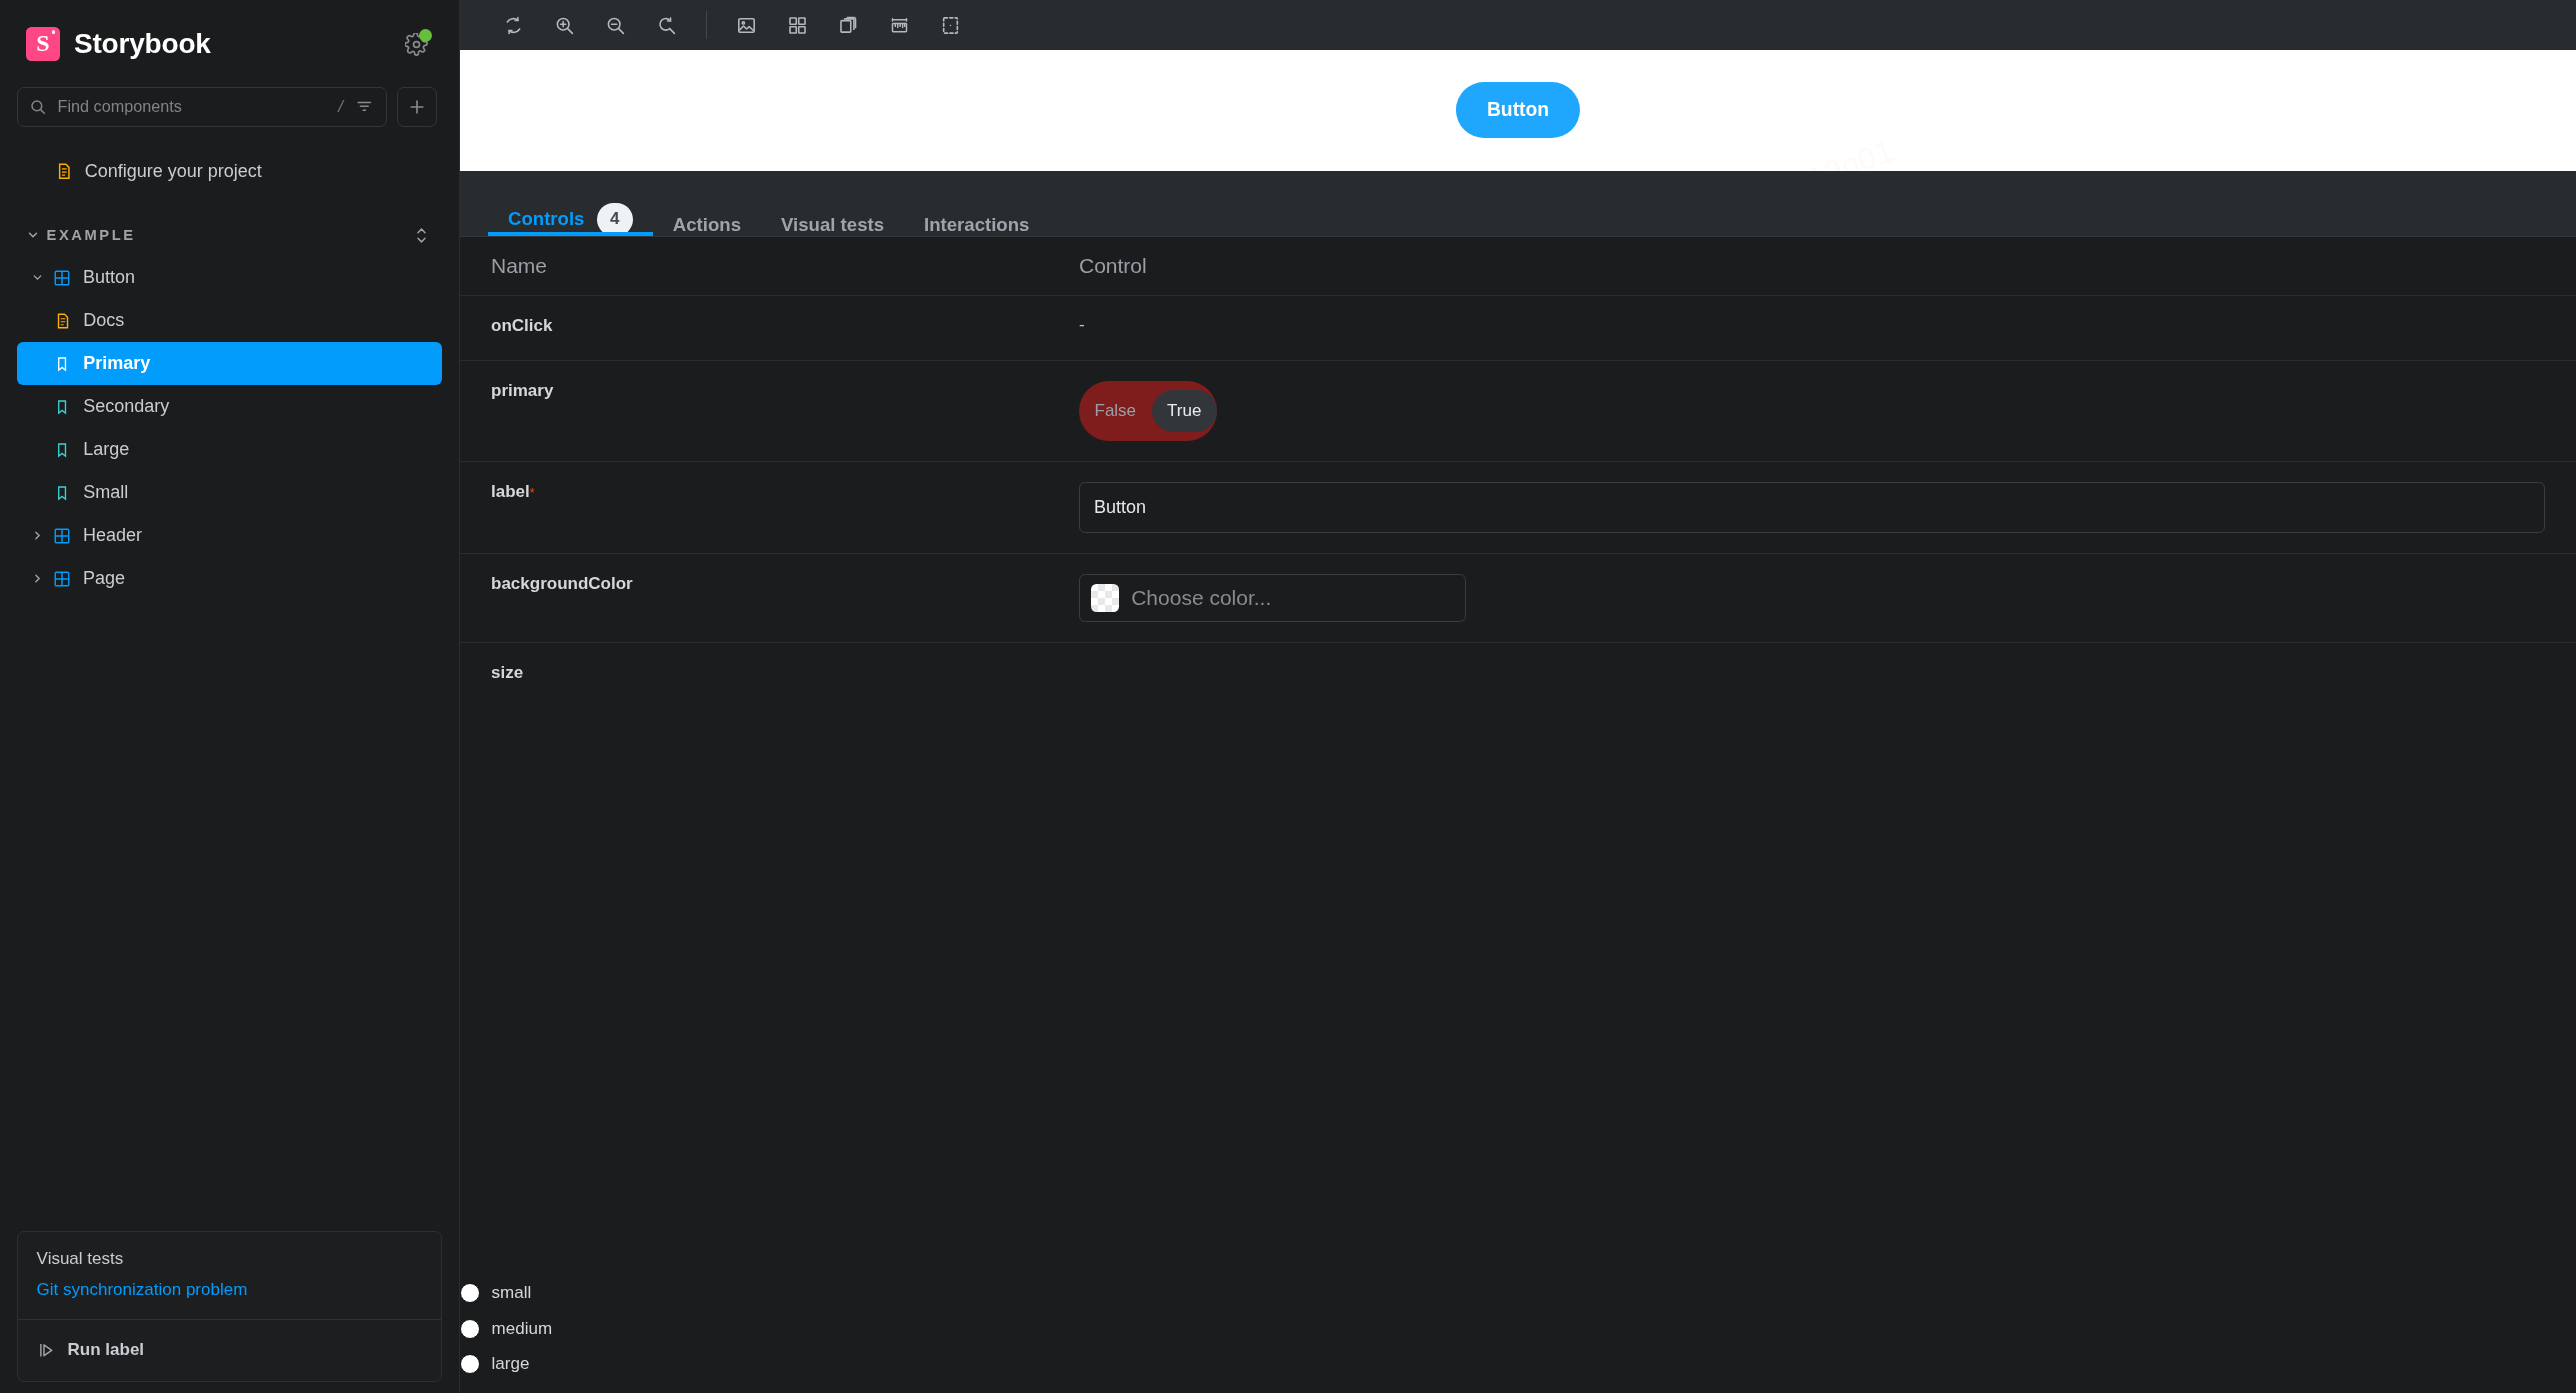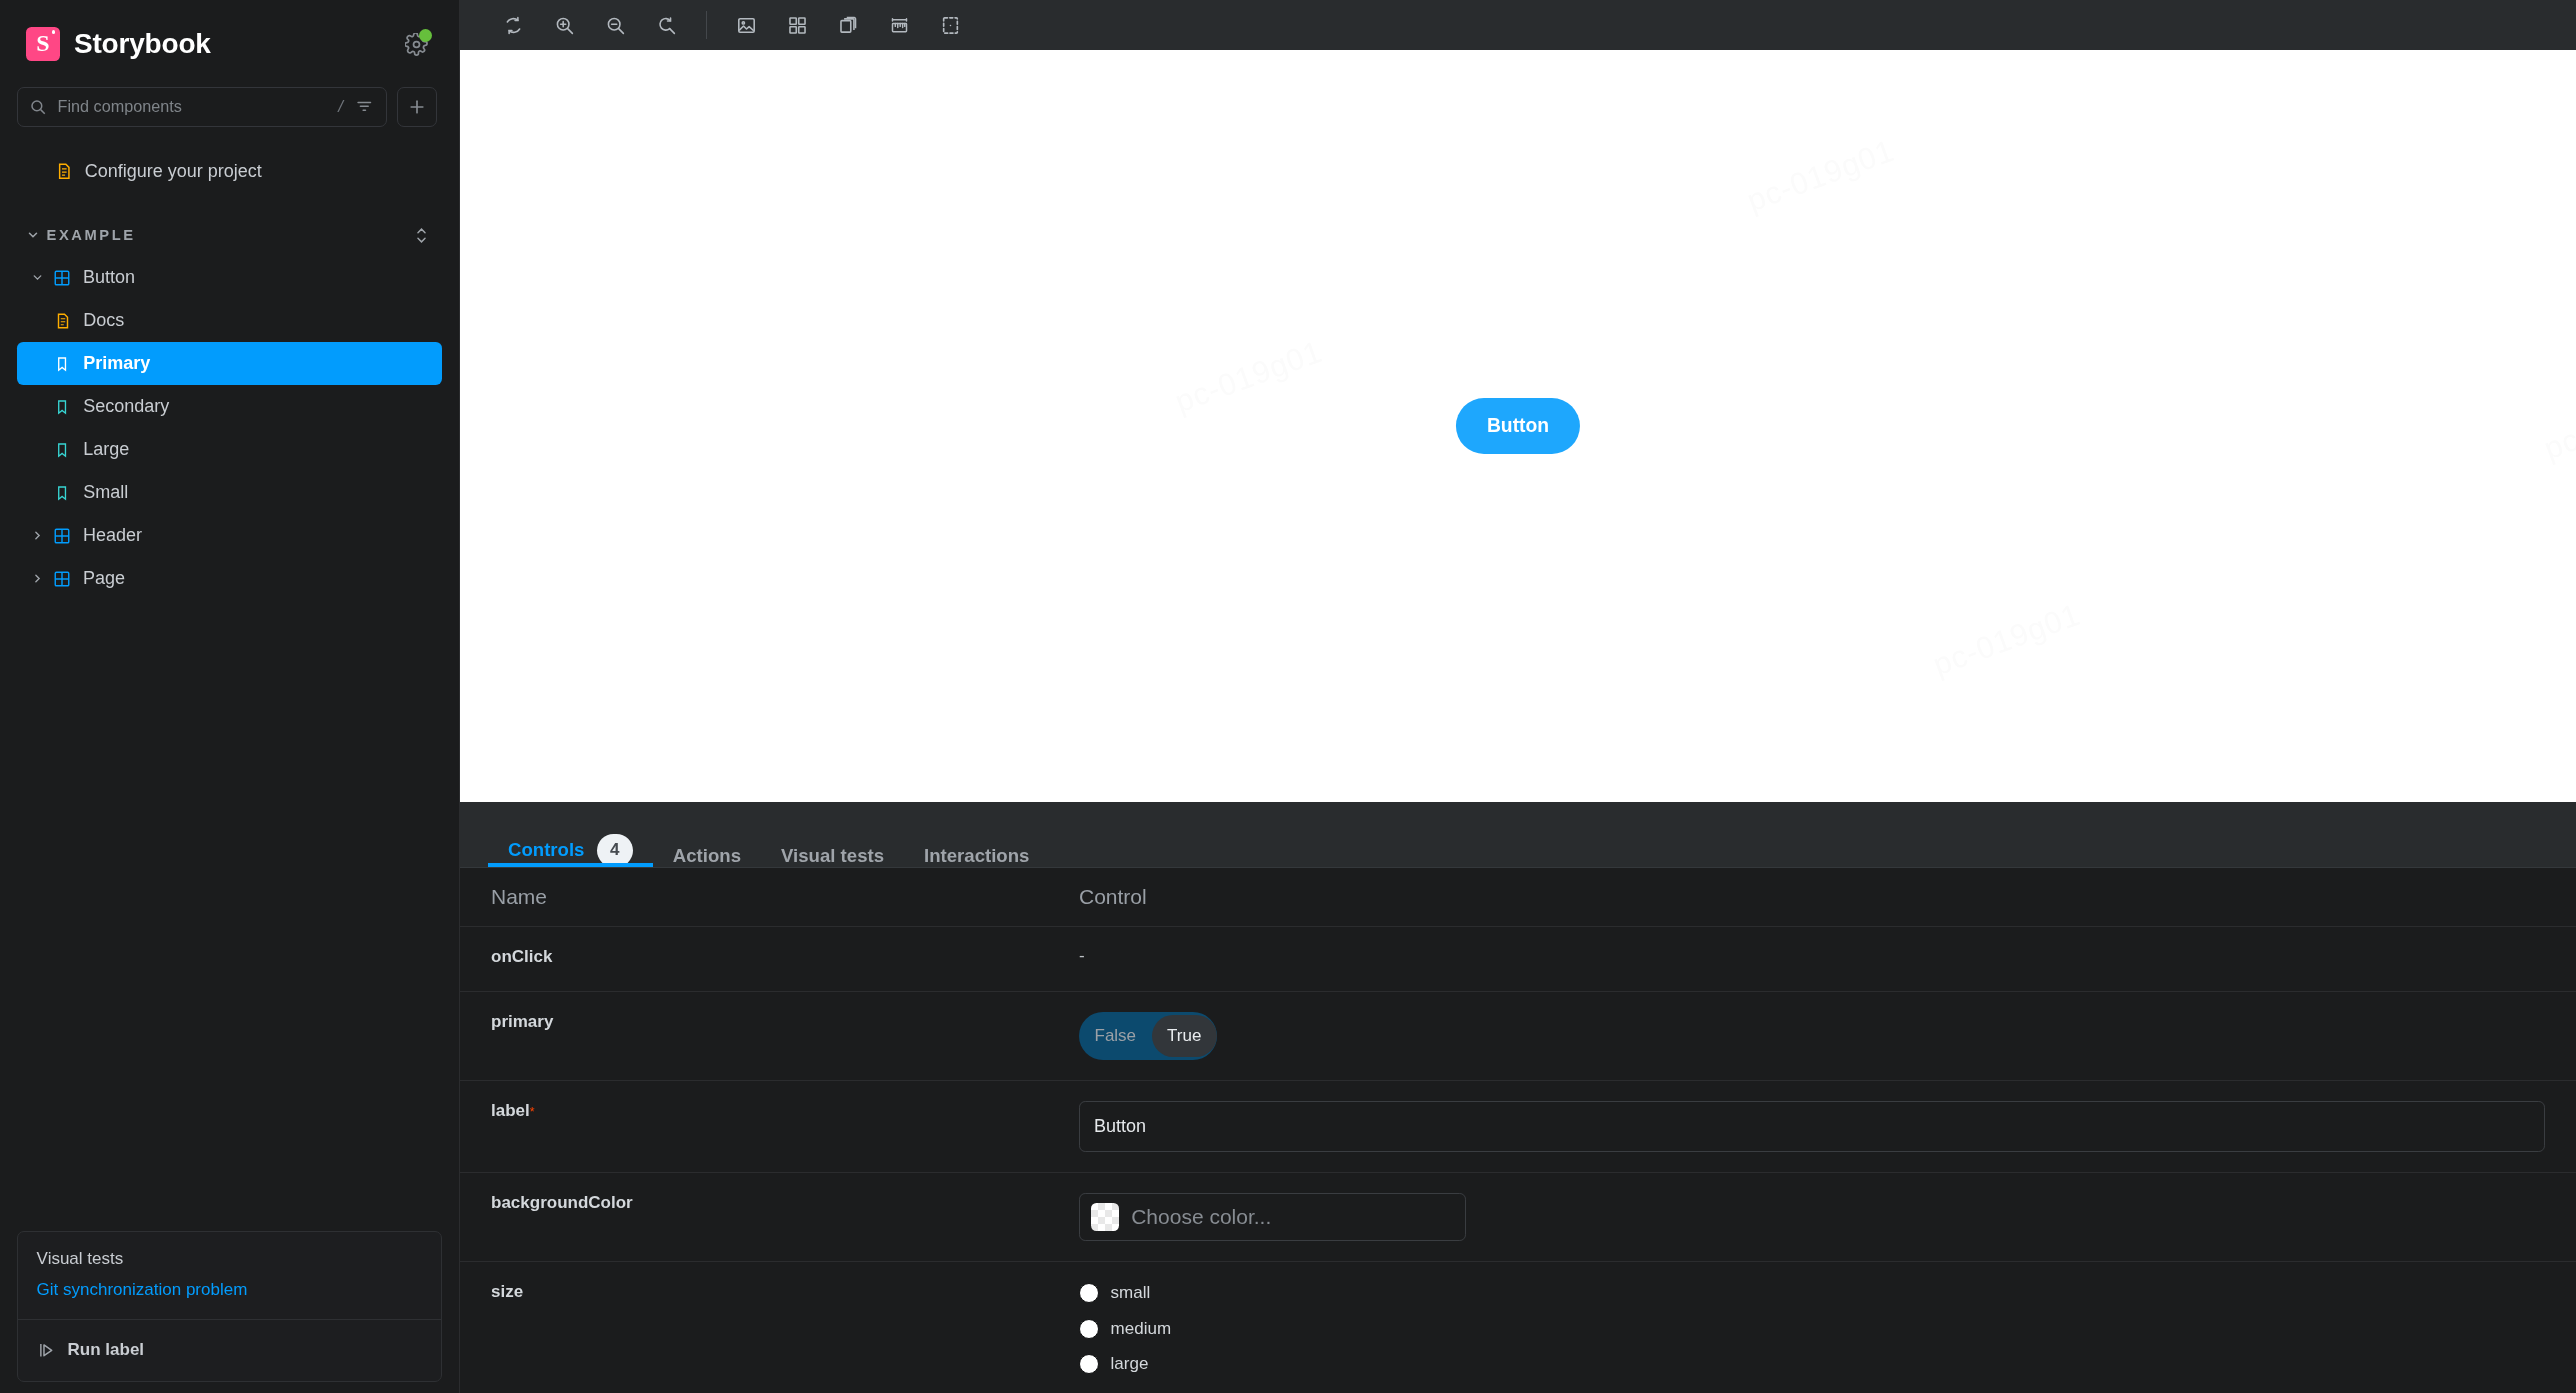--- a/index.html
+++ b/index.html
@@ -206,23 +206,23 @@
   .ctrl-row {
     display: flex; align-items: flex-start;
     border-bottom: 0.8px solid #2b2c2e;
     padding: 20px 0 20px 0;
   }
   .row-label { color: #d4d8dc; font-size: 17px; font-weight: 700; padding-top: 4.6px; }
   .req { color: #FF4400; }
   .dash { color: #bcc0c5; font-size: 17px; padding-top: 3.1px;}
 
   .bool-toggle {
-    display: inline-flex; background: #0c4a6e;
+    display: inline-flex; background: #7f1d1d;
     border-radius: 773px; padding: 0;
-    height: 48px; align-items: center; overflow: hidden;
+    height: 60px; align-items: center; overflow: hidden;
   }
   .bool-opt {
     height: 42px; min-width: 62px; padding: 0 15.5px;
     display: flex; align-items: center; justify-content: center;
     font-size: 17px; color: #9ba0a6; border-radius: 773px;
     cursor: pointer;
   }
   .bool-opt.on { background: #32363a; color: #e9ecef; font-weight: 400; }
 
   .text-input {
@@ -583,21 +583,21 @@
             <span class="row-label">backgroundColor</span>
           </div>
           <div class="cctl">
             <div class="color-input">
               <span class="swatch"></span>
               <span class="color-ph">Choose color...</span>
             </div>
           </div>
         </div>
 
-        <div class="ctrl-row" style="min-height:124px; border-bottom:none;">
+        <div class="ctrl-row" style="min-height:124px; border-bottom:none;flex-direction:column;">
           <div class="cname">
             <span class="row-label">size</span>
           </div>
           <div class="cctl">
             <div class="radio-list">
               <label class="radio-item">
                 <span class="radio-dot"></span>
                 <span class="radio-label">small</span>
               </label>
               <label class="radio-item">

